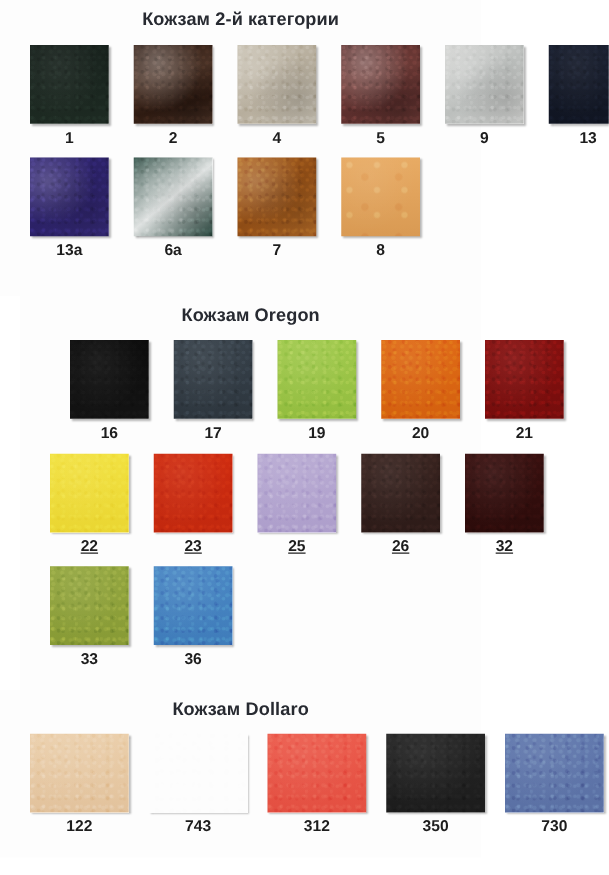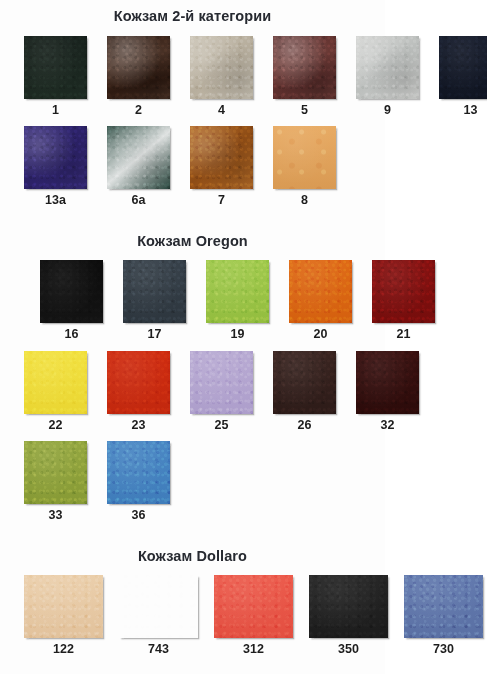--- a/index.html
+++ b/index.html
@@ -135,21 +135,21 @@
             </div>
             <div class="label" style="width: 63px;">9</div>
           </div>
           <div class="cell">
             <div class="swatch" style="width: 63px; height: 63px; background: linear-gradient(rgb(20, 26, 42) 0%, rgb(16, 21, 34) 100%);">
               <div class="sheen" style="background: radial-gradient(at 35% 25%, rgba(255, 255, 255, 0.07), rgba(255, 255, 255, 0) 65%);"></div>
             </div>
             <div class="label" style="width: 63px;">13</div>
           </div>
         </div>
-        <div class="row" style="padding-left: 24px; margin-bottom: 4px; gap: 20px;">
+        <div class="row" style="padding-left: 24px; margin-bottom: 16px; gap: 20px;">
           <div class="cell">
             <div class="swatch" style="width: 63px; height: 63px; background: linear-gradient(140deg, rgb(53, 42, 118) 0%, rgb(43, 33, 102) 50%, rgb(53, 42, 118) 100%);">
               <div class="sheen" style="background: radial-gradient(at 22% 30%, rgba(255, 255, 255, 0.2), rgba(255, 255, 255, 0) 55%), radial-gradient(at 78% 70%, rgba(0, 0, 0, 0.16), rgba(0, 0, 0, 0) 58%);"></div>
             </div>
             <div class="label" style="width: 63px;">13a</div>
           </div>
           <div class="cell">
             <div class="swatch" style="width: 63px; height: 63px; background: linear-gradient(140deg, rgb(43, 74, 65) 0%, rgba(32, 56, 50, 0.133) 50%, rgb(43, 74, 65) 100%);">
               <div class="sheen" style="background: radial-gradient(at 22% 30%, rgba(255, 255, 255, 0.2), rgba(255, 255, 255, 0) 55%), radial-gradient(at 78% 70%, rgba(0, 0, 0, 0.16), rgba(0, 0, 0, 0) 58%);"></div>
             </div>
@@ -164,21 +164,21 @@
           <div class="cell">
             <div class="swatch soft" style="width: 63px; height: 63px; background: linear-gradient(rgb(232, 171, 100) 0%, rgb(217, 154, 83) 100%);">
               <div class="sheen" style="background: radial-gradient(at 35% 25%, rgba(255, 255, 255, 0.07), rgba(255, 255, 255, 0) 65%);"></div>
             </div>
             <div class="label" style="width: 63px;">8</div>
           </div>
         </div>
       </div>
   </div>
 
-  <div class="section" id="sec-1" style="padding-bottom:14px;">
+  <div class="section" id="sec-1" style="padding-bottom:14px;margin-left:16px;">
     <div class="section-title sec2-title">Кожзам Oregon</div>
     <div class="rows" id="rows-1">
         <div class="row" style="padding-left: 40px; margin-bottom: 10px; gap: 20px;">
           <div class="cell">
             <div class="swatch" style="width: 63px; height: 63px; background: linear-gradient(rgb(12, 12, 12) 0%, rgb(19, 19, 19) 100%);">
               <div class="sheen" style="background: radial-gradient(at 35% 25%, rgba(255, 255, 255, 0.07), rgba(255, 255, 255, 0) 65%);"></div>
             </div>
             <div class="label" style="width: 63px;">16</div>
           </div>
           <div class="cell">
@@ -199,21 +199,21 @@
             </div>
             <div class="label" style="width: 63px;">20</div>
           </div>
           <div class="cell">
             <div class="swatch" style="width: 63px; height: 63px; background: linear-gradient(rgb(132, 16, 15) 0%, rgb(118, 13, 12) 100%);">
               <div class="sheen" style="background: radial-gradient(at 35% 25%, rgba(255, 255, 255, 0.07), rgba(255, 255, 255, 0) 65%);"></div>
             </div>
             <div class="label" style="width: 63px;">21</div>
           </div>
         </div>
-        <div class="row" style="padding-left: 24px; margin-bottom: 10px; gap: 20px;">
+        <div class="row" style="padding-left: 24px; margin-bottom: 10px; gap: 20px; text-decoration: underline;">
           <div class="cell">
             <div class="swatch" style="width: 63px; height: 63px; background: linear-gradient(rgb(242, 225, 63) 0%, rgb(234, 214, 50) 100%);">
               <div class="sheen" style="background: radial-gradient(at 35% 25%, rgba(255, 255, 255, 0.07), rgba(255, 255, 255, 0) 65%);"></div>
             </div>
             <div class="label" style="width: 63px;">22</div>
           </div>
           <div class="cell">
             <div class="swatch" style="width: 63px; height: 63px; background: linear-gradient(rgb(207, 44, 16) 0%, rgb(194, 40, 14) 100%);">
               <div class="sheen" style="background: radial-gradient(at 35% 25%, rgba(255, 255, 255, 0.07), rgba(255, 255, 255, 0) 65%);"></div>
             </div>

